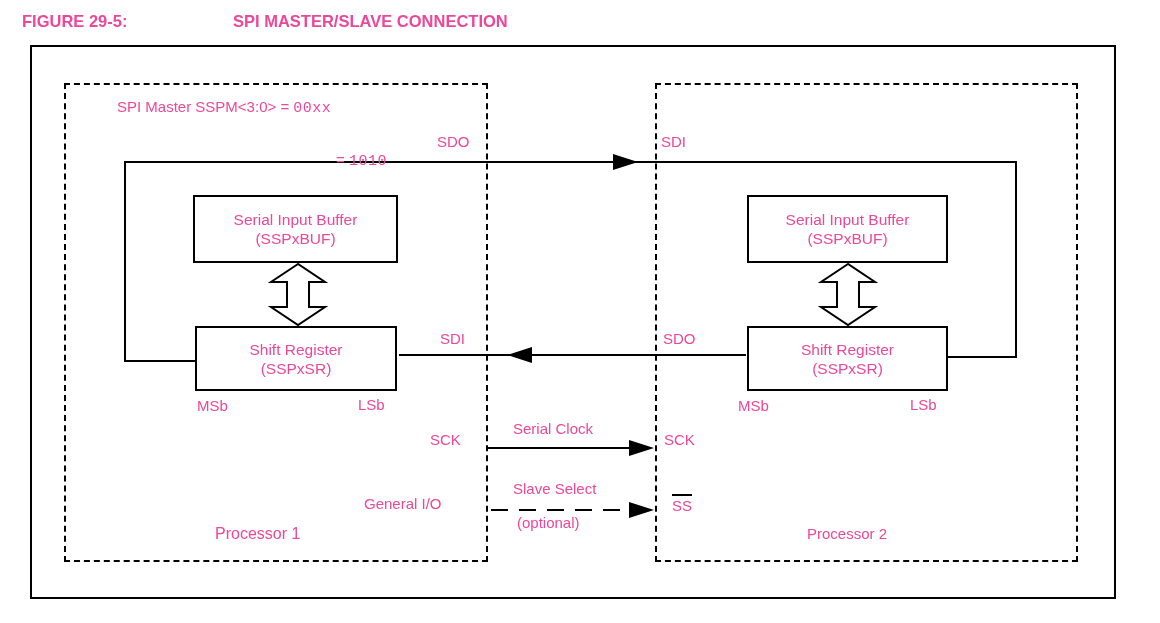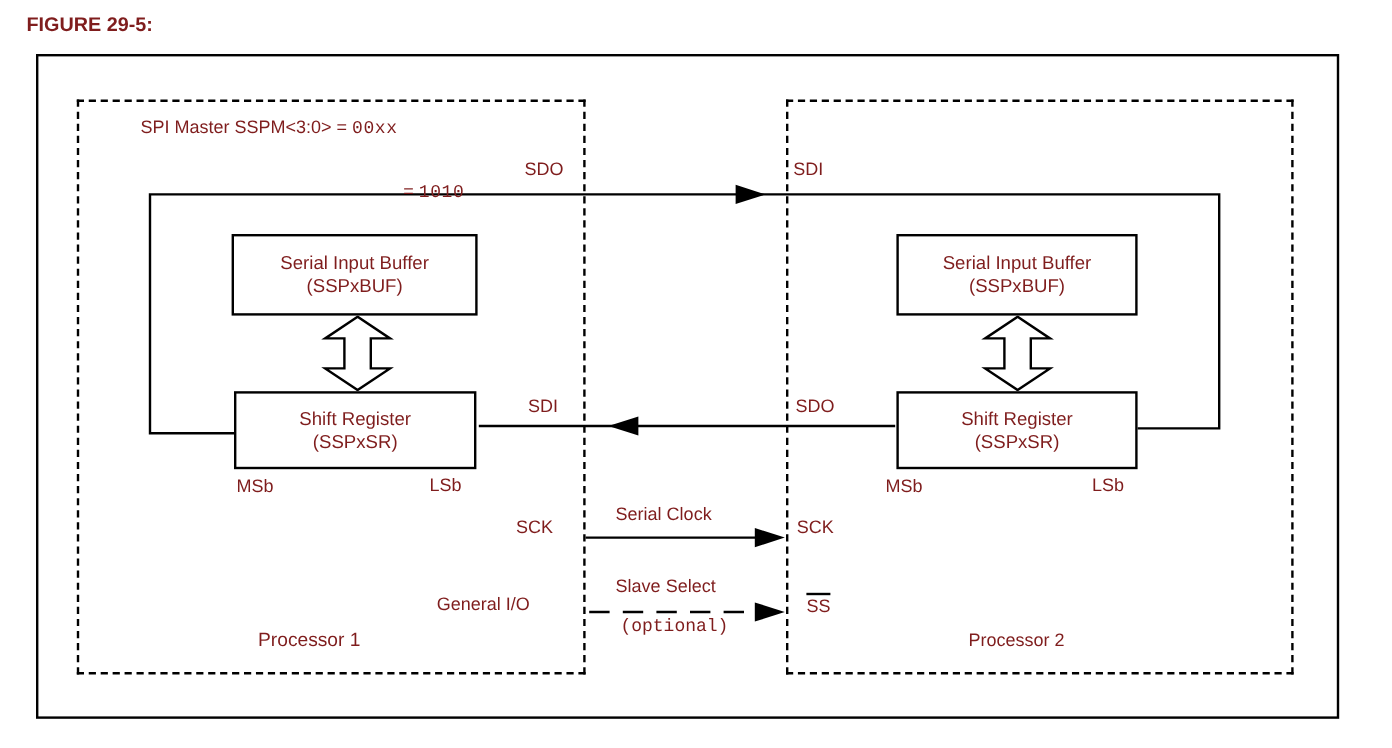--- a/index.html
+++ b/index.html
@@ -1,18 +1,18 @@
 <!DOCTYPE html>
 <html><head>
 <meta charset="utf-8">
 <style>
   html,body{margin:0;padding:0;background:#ffffff;}
   .stage{
     position:relative;width:1160px;height:602px;background:#ffffff;
-    font-family:"Liberation Sans",sans-serif;color:#7f1d1d;overflow:hidden;
+    font-family:"Liberation Sans",sans-serif;color:#ec4899;overflow:hidden;
   }
   .abs{position:absolute;}
   .lbl{font-size:15px;line-height:18px;white-space:nowrap;}
   .bold{font-weight:normal;}
   .mono{font-family:"Liberation Mono","DejaVu Sans Mono",monospace;font-size:15px;letter-spacing:.5px;}
   .title{font-size:16.5px;font-weight:bold;white-space:nowrap;}
   .frame{border:2px solid #000;}
   .dashedbox{border:2px dashed #000;}
   .blockbox{
     border:2px solid #000;background:#fff;display:flex;flex-direction:column;
@@ -21,20 +21,21 @@
   }
   .overline-text{display:inline-block;border-top:2px solid #000;padding-top:1px;}
   svg{position:absolute;left:0;top:0;}
 </style>
 </head>
 <body>
 
 <div class="stage">
 
   <span class="abs title" style="left:22px;top:12px;">FIGURE 29-5:</span>
+  <span class="abs title" style="left:233px;top:12px;">SPI MASTER/SLAVE CONNECTION</span>
 
   <div class="abs frame" style="left:30px;top:45px;width:1082px;height:550px;"></div>
 
   <div class="abs dashedbox" style="left:64px;top:83px;width:420px;height:475px;"></div>
 
   <div class="abs dashedbox" style="left:655px;top:83px;width:419px;height:475px;"></div>
 
   <svg width="1160" height="623">
 
     <polyline points="196,361 125,361 125,162 1016,162 1016,357 947,357" fill="none" stroke="#000" stroke-width="2"></polyline>
@@ -96,19 +97,19 @@
 
   <span class="abs lbl" style="left:440px;top:330px;">SDI</span>
   <span class="abs lbl" style="left:663px;top:330px;">SDO</span>
 
   <span class="abs lbl" style="left:430px;top:431px;">SCK</span>
   <span class="abs lbl" style="left:513px;top:420px;text-align:center;">Serial Clock</span>
   <span class="abs lbl" style="left:664px;top:431px;">SCK</span>
 
   <span class="abs lbl" style="left:364px;top:495px;">General I/O</span>
   <span class="abs lbl" style="left:513px;top:480px;">Slave Select</span>
-  <span class="abs lbl" style="left:517px;top:514px;font-family:Liberation Mono, monospace;">(optional)</span>
+  <span class="abs lbl" style="left:517px;top:514px;">(optional)</span>
   <span class="abs lbl overline-text" style="left:672px;top:494px;">SS</span>
 
   <span class="abs lbl bold" style="left:215px;top:525px;font-size:16px;">Processor 1</span>
   <span class="abs lbl bold" style="left:807px;top:525px;font-size:15px;">Processor 2</span>
 
 </div>
 
 </body></html>

